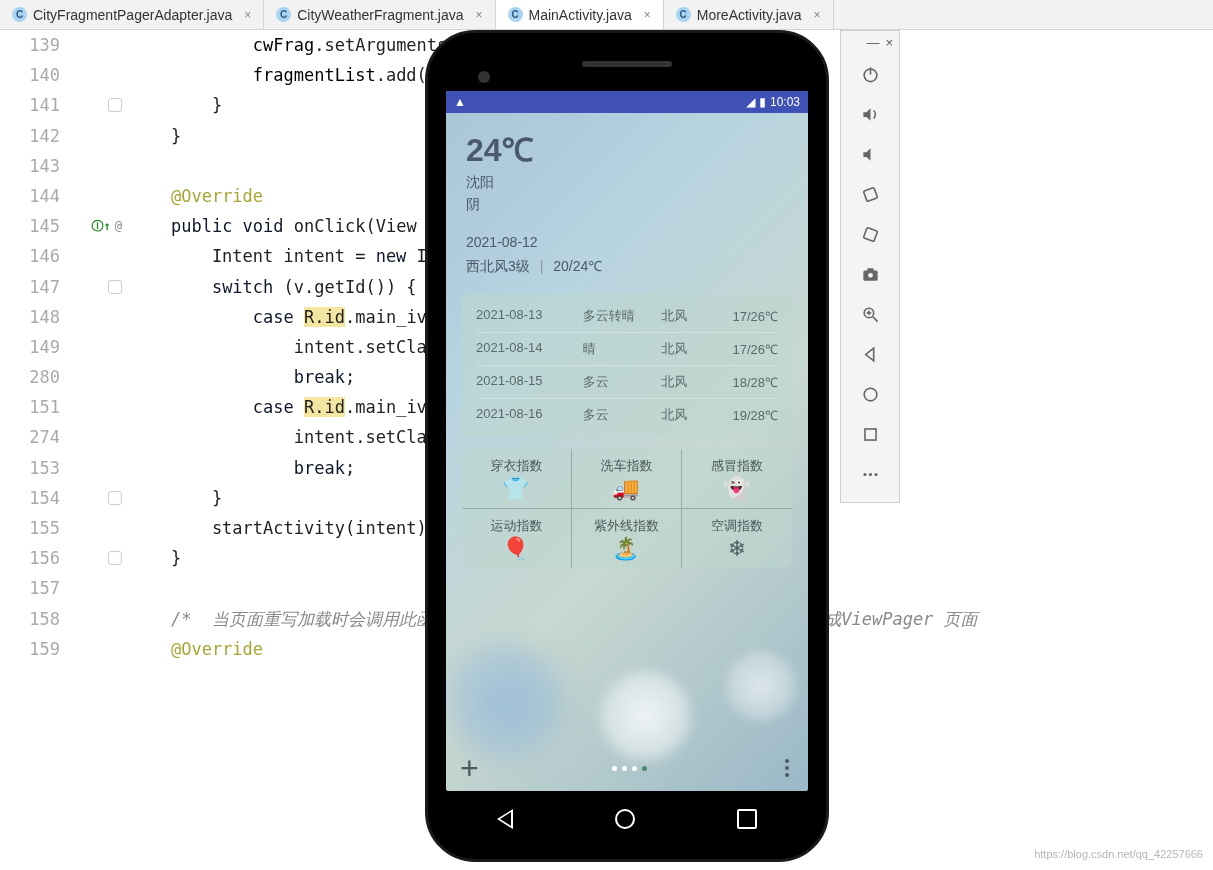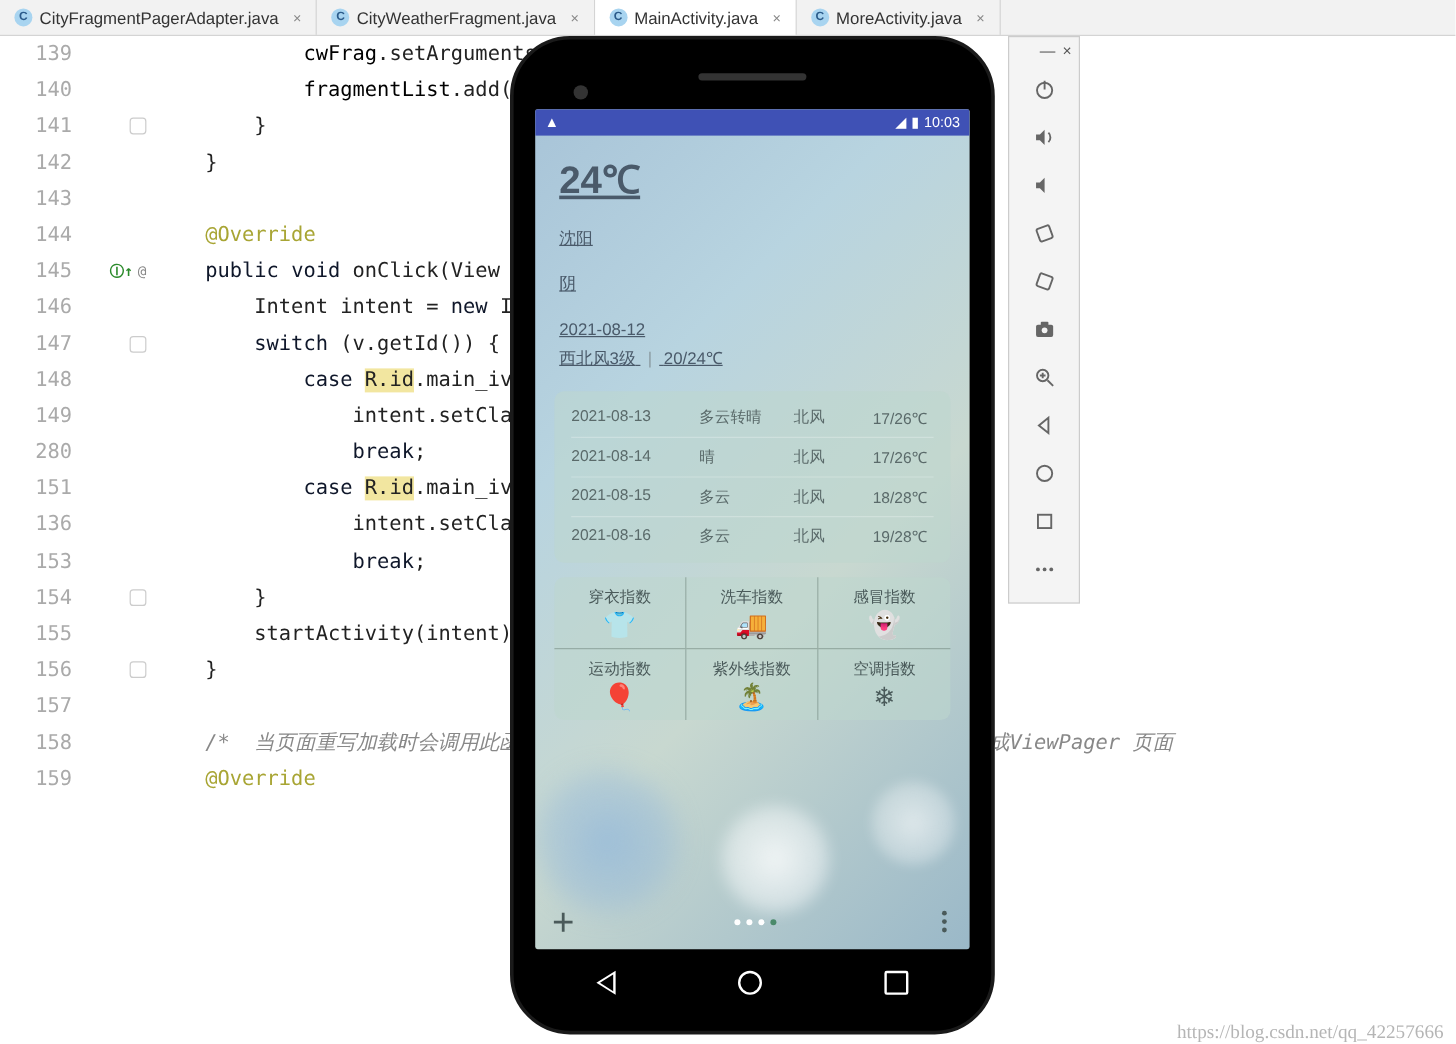--- a/index.html
+++ b/index.html
@@ -34,34 +34,34 @@
 .camdot { position: absolute; top: 38px; left: 50px; width: 12px; height: 12px; background: #333; border-radius: 50%; }
 .screen { width: 100%; height: 700px; background: linear-gradient(135deg, #a8c4d8 0%, #b8d4e0 30%, #c8d8d0 60%, #9ab8c8 100%); position: relative; overflow: hidden; border-radius: 2px; }
 .bokeh { position: absolute; border-radius: 50%; }
 .bokeh.a { width: 90px; height: 90px; left: 155px; top: 580px; background: radial-gradient(circle, rgba(255,255,255,0.8), rgba(255,255,255,0.2)); filter: blur(6px); }
 .bokeh.b { width: 120px; height: 120px; left: 0px; top: 550px; background: radial-gradient(circle, rgba(140,180,220,0.7), rgba(140,180,220,0.1)); filter: blur(10px); }
 .bokeh.c { width: 70px; height: 70px; left: 280px; top: 560px; background: radial-gradient(circle, rgba(255,255,255,0.6), rgba(255,255,255,0.1)); filter: blur(5px); }
 
 .statbar { height: 22px; background: #3f51b5; display: flex; align-items: center; justify-content: space-between; padding: 0 8px; color: #fff; font-size: 12px; }
 .statbar .r { display: flex; gap: 4px; align-items: center; }
 
-.w-cur { padding: 14px 20px 6px 20px; color: #4a5a6a; text-decoration: underline; }
+.w-cur { padding: 14px 20px 6px 20px; color: #4a5a6a; }
 .w-temp { font-size: 32px; font-weight: 600; }
-.w-city, .w-cond { font-size: 14px; margin-top: 20px; }
+.w-city, .w-cond { font-size: 14px; margin-top: 4px; }
 .w-date { font-size: 14px; margin-top: 20px; }
 .w-sub { font-size: 14px; margin-top: 6px; }
 .w-sub .sep { margin: 0 6px; color: #8a9aa0; }
 
 .forecast { margin: 12px 16px 0 16px; background: rgba(190,215,205,0.55); border-radius: 8px; padding: 6px 14px; color: #5a6a6a; font-size: 13px; }
 .fr-row { display: flex; justify-content: space-between; padding: 7px 0; border-bottom: 1px solid rgba(255,255,255,0.25); }
 .fr-row:last-child { border-bottom: none; }
 .fr-row span:nth-child(1){ width: 86px; }
 .fr-row span:nth-child(2){ width: 58px; }
 .fr-row span:nth-child(3){ width: 40px; }
-.fr-row span:nth-child(4){ width: 56px; text-align: center; }
+.fr-row span:nth-child(4){ width: 56px; text-align: right; }
 
 .indices { margin: 12px 16px 0 16px; background: rgba(190,215,205,0.55); border-radius: 8px; display: grid; grid-template-columns: 1fr 1fr 1fr; }
 .idx { border-right: 1px solid rgba(90,110,100,0.4); border-bottom: 1px solid rgba(90,110,100,0.4); padding: 8px 0; text-align: center; color: #4a5a5a; font-size: 13px; }
 .idx:nth-child(3n){ border-right: none; }
 .idx:nth-child(n+4){ border-bottom: none; }
 .idx .ic { font-size: 22px; margin-top: 3px; line-height: 22px; }
 
 .btmbar { position: absolute; bottom: 0; left: 0; right: 0; height: 46px; display: flex; align-items: center; justify-content: space-between; padding: 0 14px; }
 .pager-dots { display: flex; gap: 5px; }
 .pager-dots .d { width: 5px; height: 5px; border-radius: 50%; background: #fff; }
@@ -76,21 +76,21 @@
 .navbtn.back::after { content:''; position:absolute; left:3px; top:-7px; border-top:7px solid transparent; border-bottom:7px solid transparent; border-right:11px solid #000; }
 .navbtn.home { border-radius: 50%; }
 .navbtn.recent { border-radius: 2px; }
 
 
 .emubar { position: absolute; left: 840px; top: 30px; width: 60px; background: #f4f4f4; border: 1px solid #ccc; padding-bottom: 8px; }
 .emubar .top { display: flex; justify-content: flex-end; gap: 6px; padding: 4px 6px; font-size: 13px; color: #555; }
 .emubar .btn { height: 40px; display: flex; align-items: center; justify-content: center; color: #666; cursor: pointer; }
 .emubar svg { width: 19px; height: 19px; }
 
-.watermark { position: absolute; right: 10px; bottom: 0; font-size: 16px; color: rgba(150,150,150,0.7); font-family: Liberation Serif, serif; }
+.watermark { position: absolute; right: 10px; bottom: 10px; font-size: 11px; color: rgba(150,150,150,0.7); }
 </style>
 </head>
 <body>
 
 <div class="tabs">
   <div class="tab">
       <span class="cicon">C</span>
       <span>CityFragmentPagerAdapter.java</span>
       <span class="close">×</span>
     </div>
@@ -119,21 +119,21 @@
       <div class="ln">142</div>
       <div class="ln">143</div>
       <div class="ln">144</div>
       <div class="ln">145</div>
       <div class="ln">146</div>
       <div class="ln">147</div>
       <div class="ln">148</div>
       <div class="ln">149</div>
       <div class="ln">280</div>
       <div class="ln">151</div>
-      <div class="ln">136</div>
+      <div class="ln">274</div>
       <div class="ln">153</div>
       <div class="ln">154</div>
       <div class="ln">155</div>
       <div class="ln">156</div>
       <div class="ln">157</div>
       <div class="ln">158</div>
       <div class="ln">159</div>
     </div>
   <div class="marks" id="marks">
       <div class="mk"></div>

